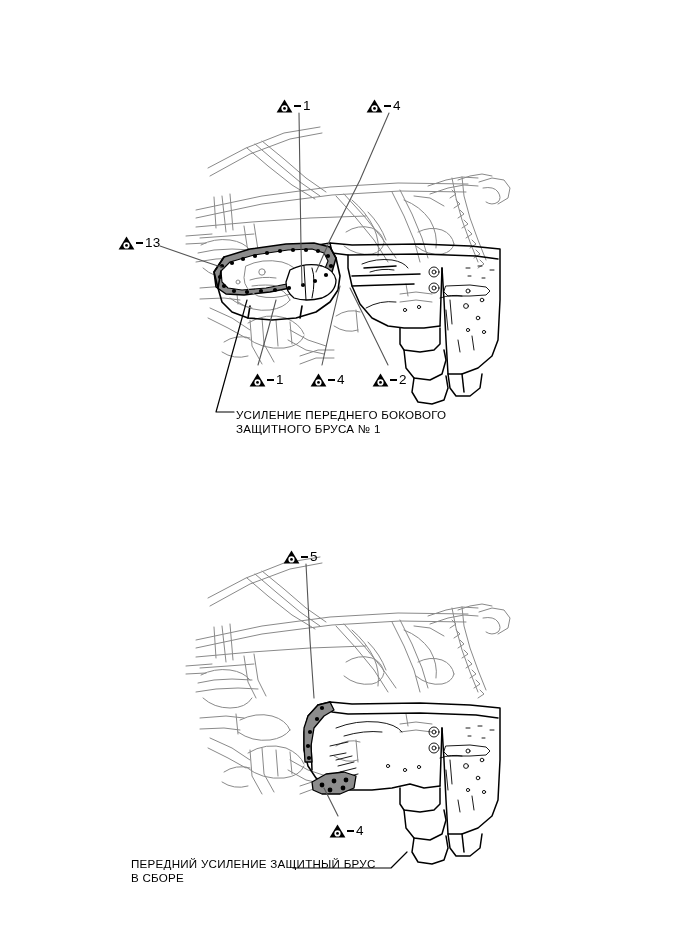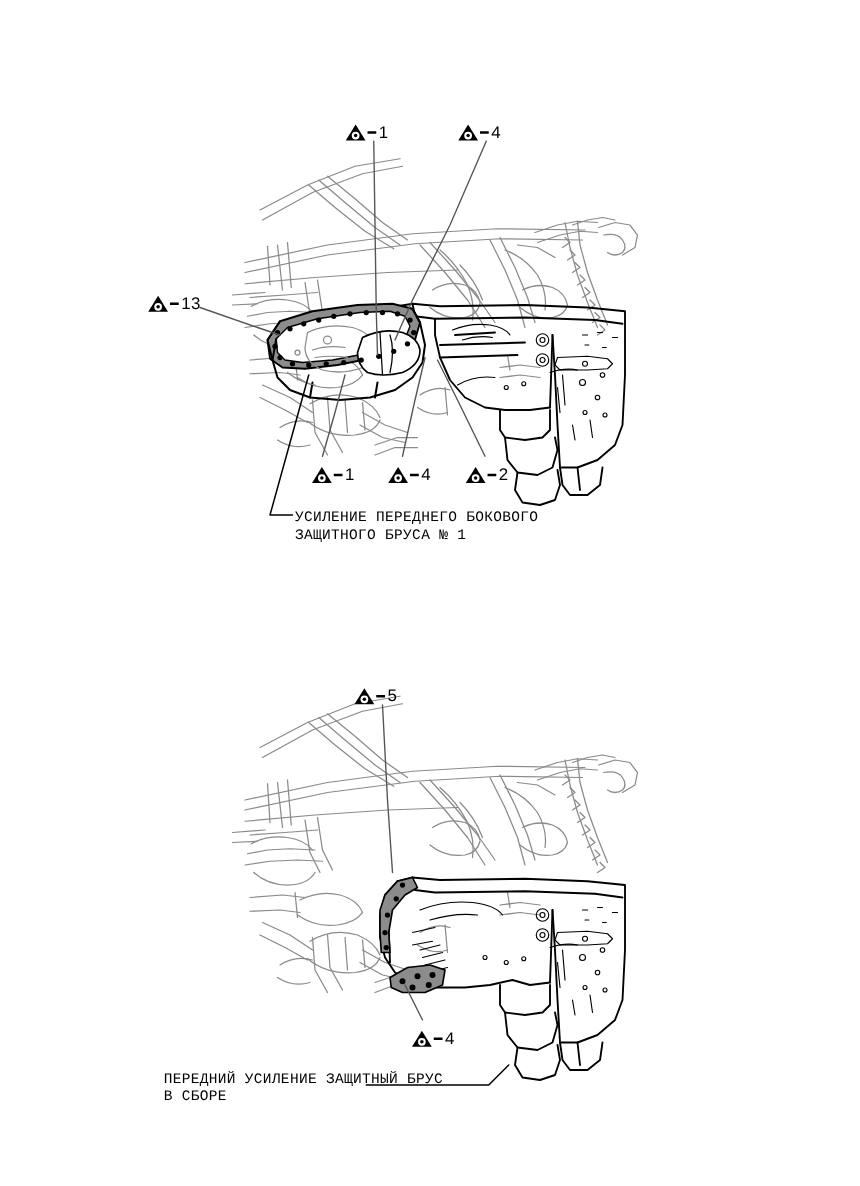--- a/index.html
+++ b/index.html
@@ -57,21 +57,21 @@
     color: #000;
   }
 
   .part-label {
     position: absolute;
     font-size: 11.6px;
     line-height: 13.6px;
     letter-spacing: .25px;
     color: #000;
     white-space: pre-line;
-    font-family: Liberation Mono, monospace;
+    font-family: Liberation Sans, sans-serif;
   }
   #label-top { left: 236px; top: 408px; }
   #label-bottom { left: 131px; top: 857px; }
 </style>
 </head>
 <body>
 
 <div class="page">
 
   <div class="figure" id="figure-top">

